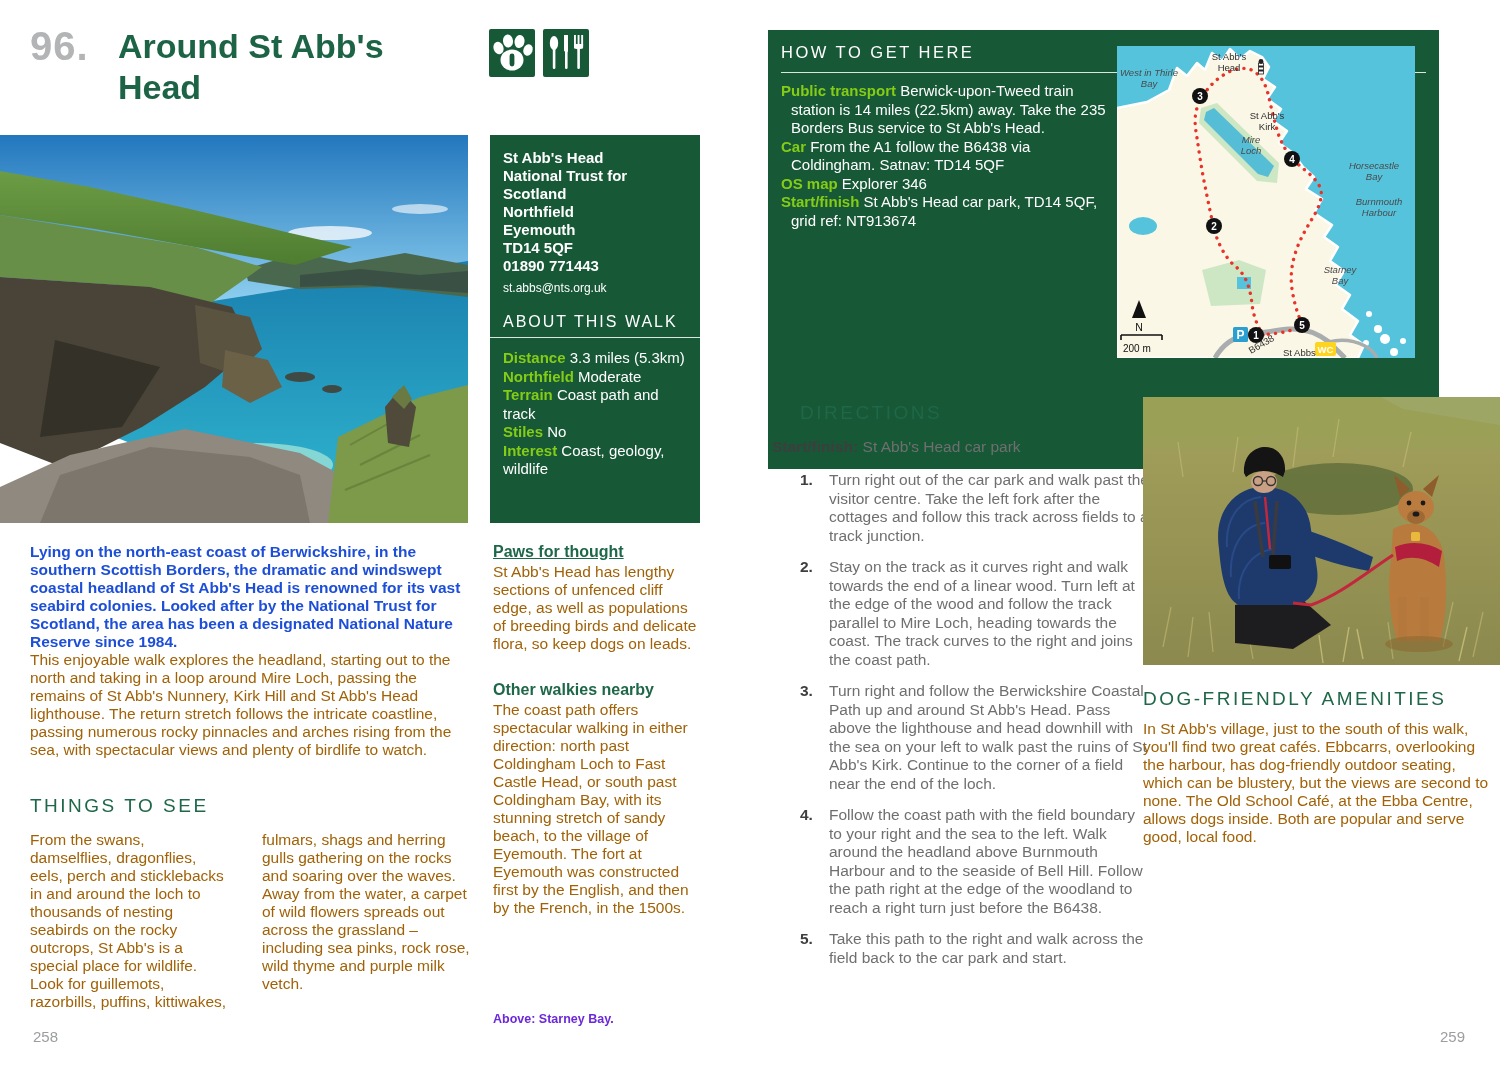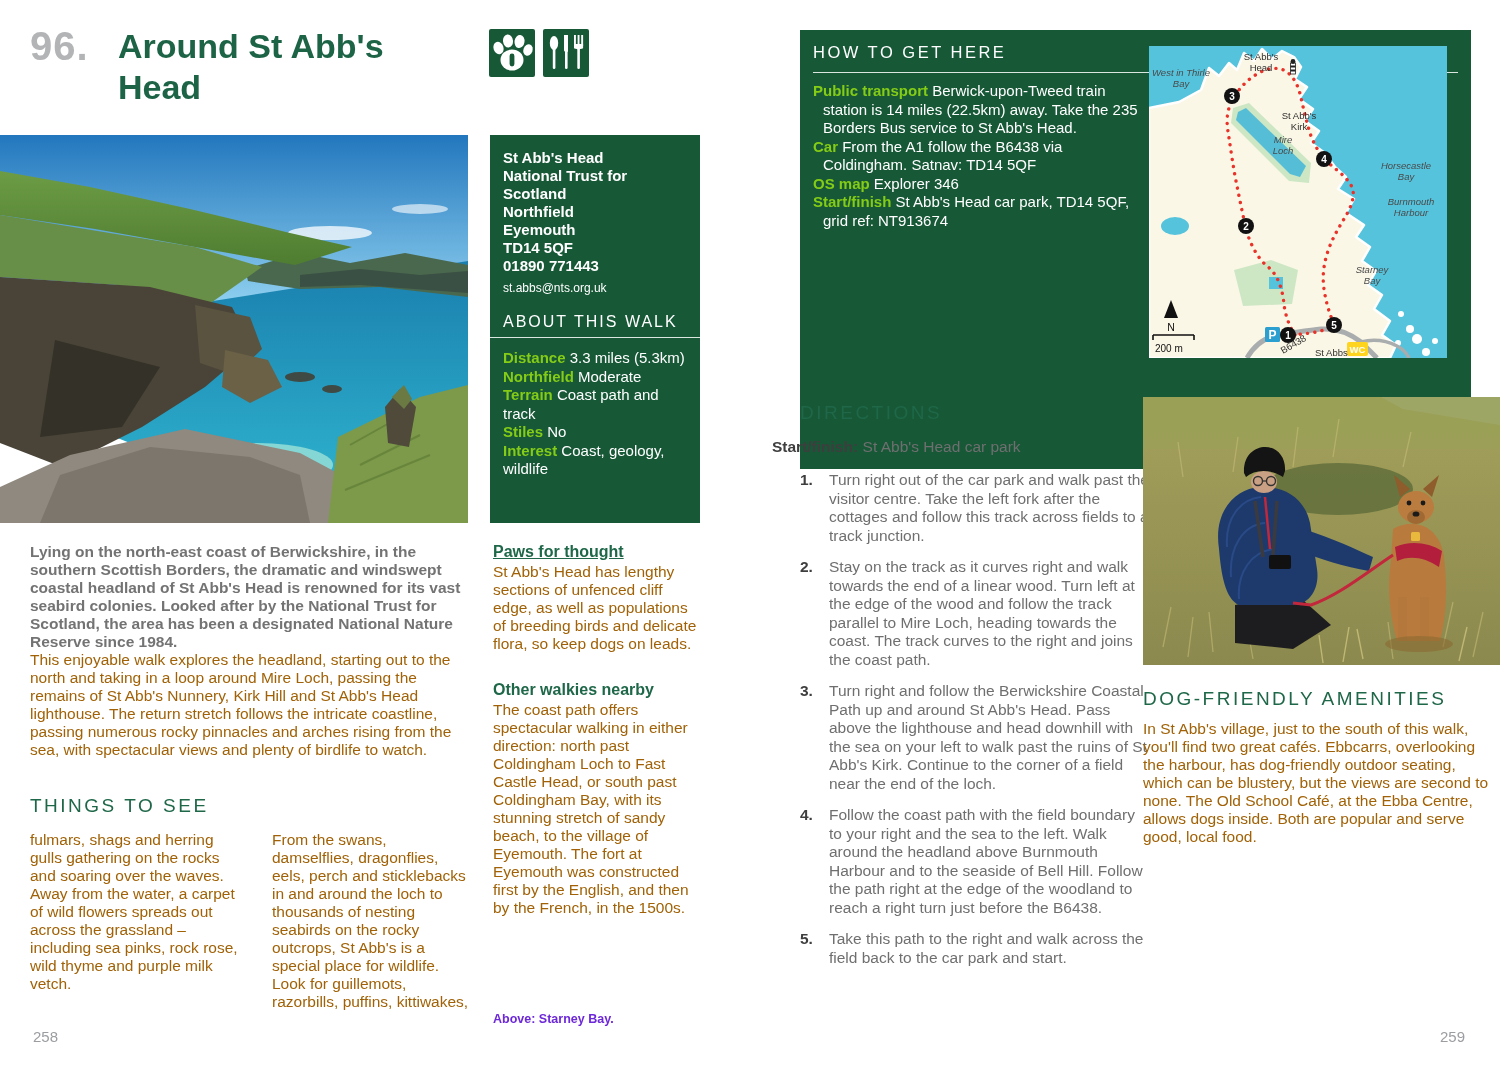--- a/index.html
+++ b/index.html
@@ -13,21 +13,21 @@
   
   .green-box{background:#175837;color:#ffffff;}
   .addr-line{font-size:15px;line-height:18px;font-weight:bold;}
   .email{font-size:12px;margin-top:6px;}
   .box-heading{font-size:16px;letter-spacing:2px;color:#ffffff;}
   .box-divider{border:none;border-top:1px solid rgba(255,255,255,.85);margin:0;}
   .stat-line{font-size:15px;line-height:18.5px;}
   .stat-label{color:#84cc16;font-weight:bold;}
   .htg-item{font-size:15px;line-height:18.5px;padding-left:10px;text-indent:-10px;margin:0 0 0 0;}
   
-  .green-bold{font-size:15.5px;line-height:18px;font-weight:bold;color:#737373;}
+  .green-bold{font-size:15.5px;line-height:18px;font-weight:bold;color:#1d4ed8;}
   .gray-text{font-size:15.5px;line-height:18px;color:#a16207;}
   .section-heading{font-size:19px;letter-spacing:2.5px;color:#1e6748;font-weight:400;}
   .sub-heading{font-size:16px;font-weight:bold;color:#1e6748;}
   .caption{font-size:12.5px;font-weight:bold;color:#6d28d9;}
   .page-num{font-size:15px;color:#9b9da0;}
   .step-row{display:flex;gap:9px;margin-bottom:13px;}
   .step-num{width:20px;flex:none;font-weight:bold;color:#3e3e3e;font-size:15.5px;line-height:18.5px;}
   .step-text{flex:1;color:#6f6f6f;font-size:15.5px;line-height:18.5px;}
   .startfinish b{color:#3e3e3e;font-size:15.5px;}
   .startfinish span{color:#6f6f6f;font-size:15.5px;}
@@ -126,33 +126,33 @@
       <div class="stat-line"><span class="stat-label">Stiles</span> <span>No</span></div>
       <div class="stat-line"><span class="stat-label">Interest</span> <span>Coast, geology, wildlife</span></div>
     </div>
   </div>
 
   <div class="abs green-bold" style="left:30px;top:543px;width:442px;">Lying on the north-east coast of Berwickshire, in the southern Scottish Borders, the dramatic and windswept coastal headland of St Abb's Head is renowned for its vast seabird colonies. Looked after by the National Trust for Scotland, the area has been a designated National Nature Reserve since 1984.</div>
   <div class="abs gray-text" style="left:30px;top:651px;width:442px;">This enjoyable walk explores the headland, starting out to the north and taking in a loop around Mire Loch, passing the remains of St Abb's Nunnery, Kirk Hill and St Abb's Head lighthouse. The return stretch follows the intricate coastline, passing numerous rocky pinnacles and arches rising from the sea, with spectacular views and plenty of birdlife to watch.</div>
 
   <div class="abs section-heading" style="left:30px;top:795px;">THINGS TO SEE</div>
   <div class="abs" style="left:30px;top:831px;width:440px;display:flex;gap:34px;">
+    <div class="gray-text" style="width:198px;">From the swans, damselflies, dragonflies, eels, perch and sticklebacks in and around the loch to thousands of nesting seabirds on the rocky outcrops, St Abb's is a special place for wildlife. Look for guillemots, razorbills, puffins, kittiwakes,</div>
     <div class="gray-text" style="width:208px;">fulmars, shags and herring gulls gathering on the rocks and soaring over the waves. Away from the water, a carpet of wild flowers spreads out across the grassland – including sea pinks, rock rose, wild thyme and purple milk vetch.</div>
-    <div class="gray-text" style="width:198px;">From the swans, damselflies, dragonflies, eels, perch and sticklebacks in and around the loch to thousands of nesting seabirds on the rocky outcrops, St Abb's is a special place for wildlife. Look for guillemots, razorbills, puffins, kittiwakes,</div>
   </div>
 
   <div class="abs sub-heading" style="left:493px;top:543px;text-decoration:underline;">Paws for thought</div>
   <div class="abs gray-text" style="left:493px;top:563px;width:208px;">St Abb's Head has lengthy sections of unfenced cliff edge, as well as populations of breeding birds and delicate flora, so keep dogs on leads.</div>
   <div class="abs sub-heading" style="left:493px;top:681px;">Other walkies nearby</div>
   <div class="abs gray-text" style="left:493px;top:701px;width:210px;">The coast path offers spectacular walking in either direction: north past Coldingham Loch to Fast Castle Head, or south past Coldingham Bay, with its stunning stretch of sandy beach, to the village of Eyemouth. The fort at Eyemouth was constructed first by the English, and then by the French, in the 1500s.</div>
 
   <div class="abs caption" style="left:493px;top:1012px;">Above: Starney Bay.</div>
   <div class="abs page-num" style="left:33px;top:1028px;">258</div>
 
-  <div class="abs green-box" style="left:800px;top:30px;width:671px;height:439px;">
+  <div class="abs green-box" style="left:768px;top:30px;width:671px;height:439px;">
     <div class="abs box-heading" style="left:13px;top:13px;letter-spacing:2.5px;font-size:16.5px;">HOW TO GET HERE</div>
     <hr class="box-divider abs" style="left:13px;top:42px;width:645px;">
     <div class="abs" style="left:13px;top:52px;width:334px;">
       <p class="htg-item"><span class="stat-label">Public transport</span> <span>Berwick-upon-Tweed train station is 14 miles (22.5km) away. Take the 235 Borders Bus service to St Abb's Head.</span></p>
       <p class="htg-item"><span class="stat-label">Car</span> <span>From the A1 follow the B6438 via Coldingham. Satnav: TD14 5QF</span></p>
       <p class="htg-item"><span class="stat-label">OS map</span> <span>Explorer 346</span></p>
       <p class="htg-item"><span class="stat-label">Start/finish</span> <span>St Abb's Head car park, TD14 5QF, grid ref: NT913674</span></p>
     </div>
 
     <div class="abs" style="left:349px;top:16px;width:298px;height:312px;">

